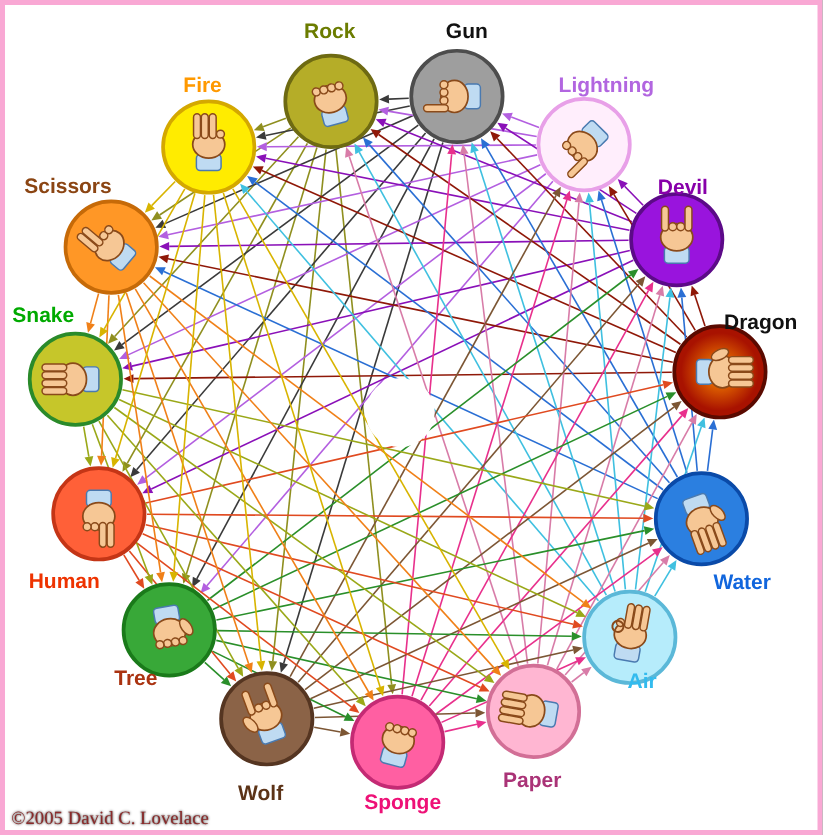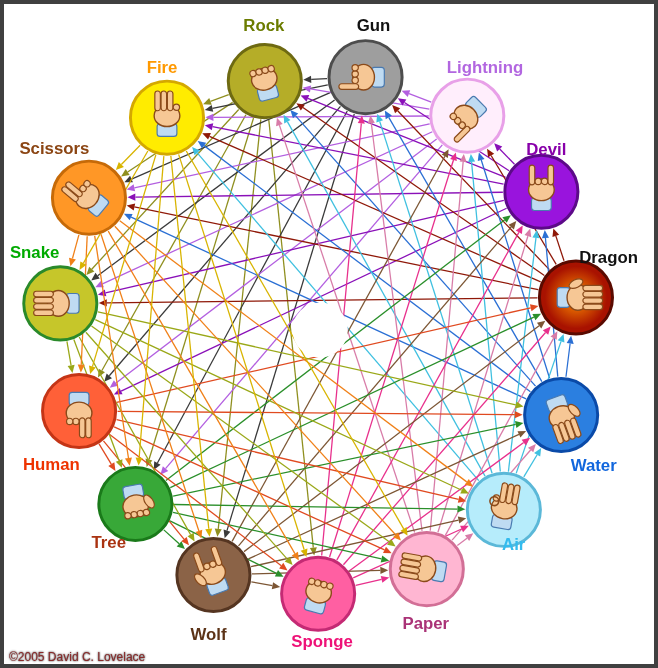--- a/index.html
+++ b/index.html
@@ -1,36 +1,36 @@
 <!DOCTYPE html>
 <html><head>
 <meta charset="utf-8">
 <style>
   html,body{margin:0;padding:0;background:#888;}
   .frame{
     position:relative;
     width:658px;height:668px;
     box-sizing:border-box;
-    border:4px solid #404040;
+    border:4px solid #f9a8d4;
     background:#fff;
     overflow:hidden;
     font-family:"Liberation Sans", sans-serif;
   }
   .frame svg{display:block;width:100%;height:100%;}
   .node-label{
     font-family:"Liberation Sans", sans-serif;
     font-weight:700;
     font-size:17px;
   }
   .copyright{
     position:absolute;
     left:5px;bottom:0px;
-    font-size:12px;
+    font-size:15px;
     color:#8b2a2a;
-    font-family:Liberation Sans, sans-serif;
+    font-family:Liberation Serif, serif;
     text-shadow:0 0 2px #000;
   }
 </style>
 </head>
 <body>
 
 <div class="frame">
   <svg viewBox="0 0 658 668" xmlns="http://www.w3.org/2000/svg">
       <defs>
         <radialGradient id="grad-dragon">

